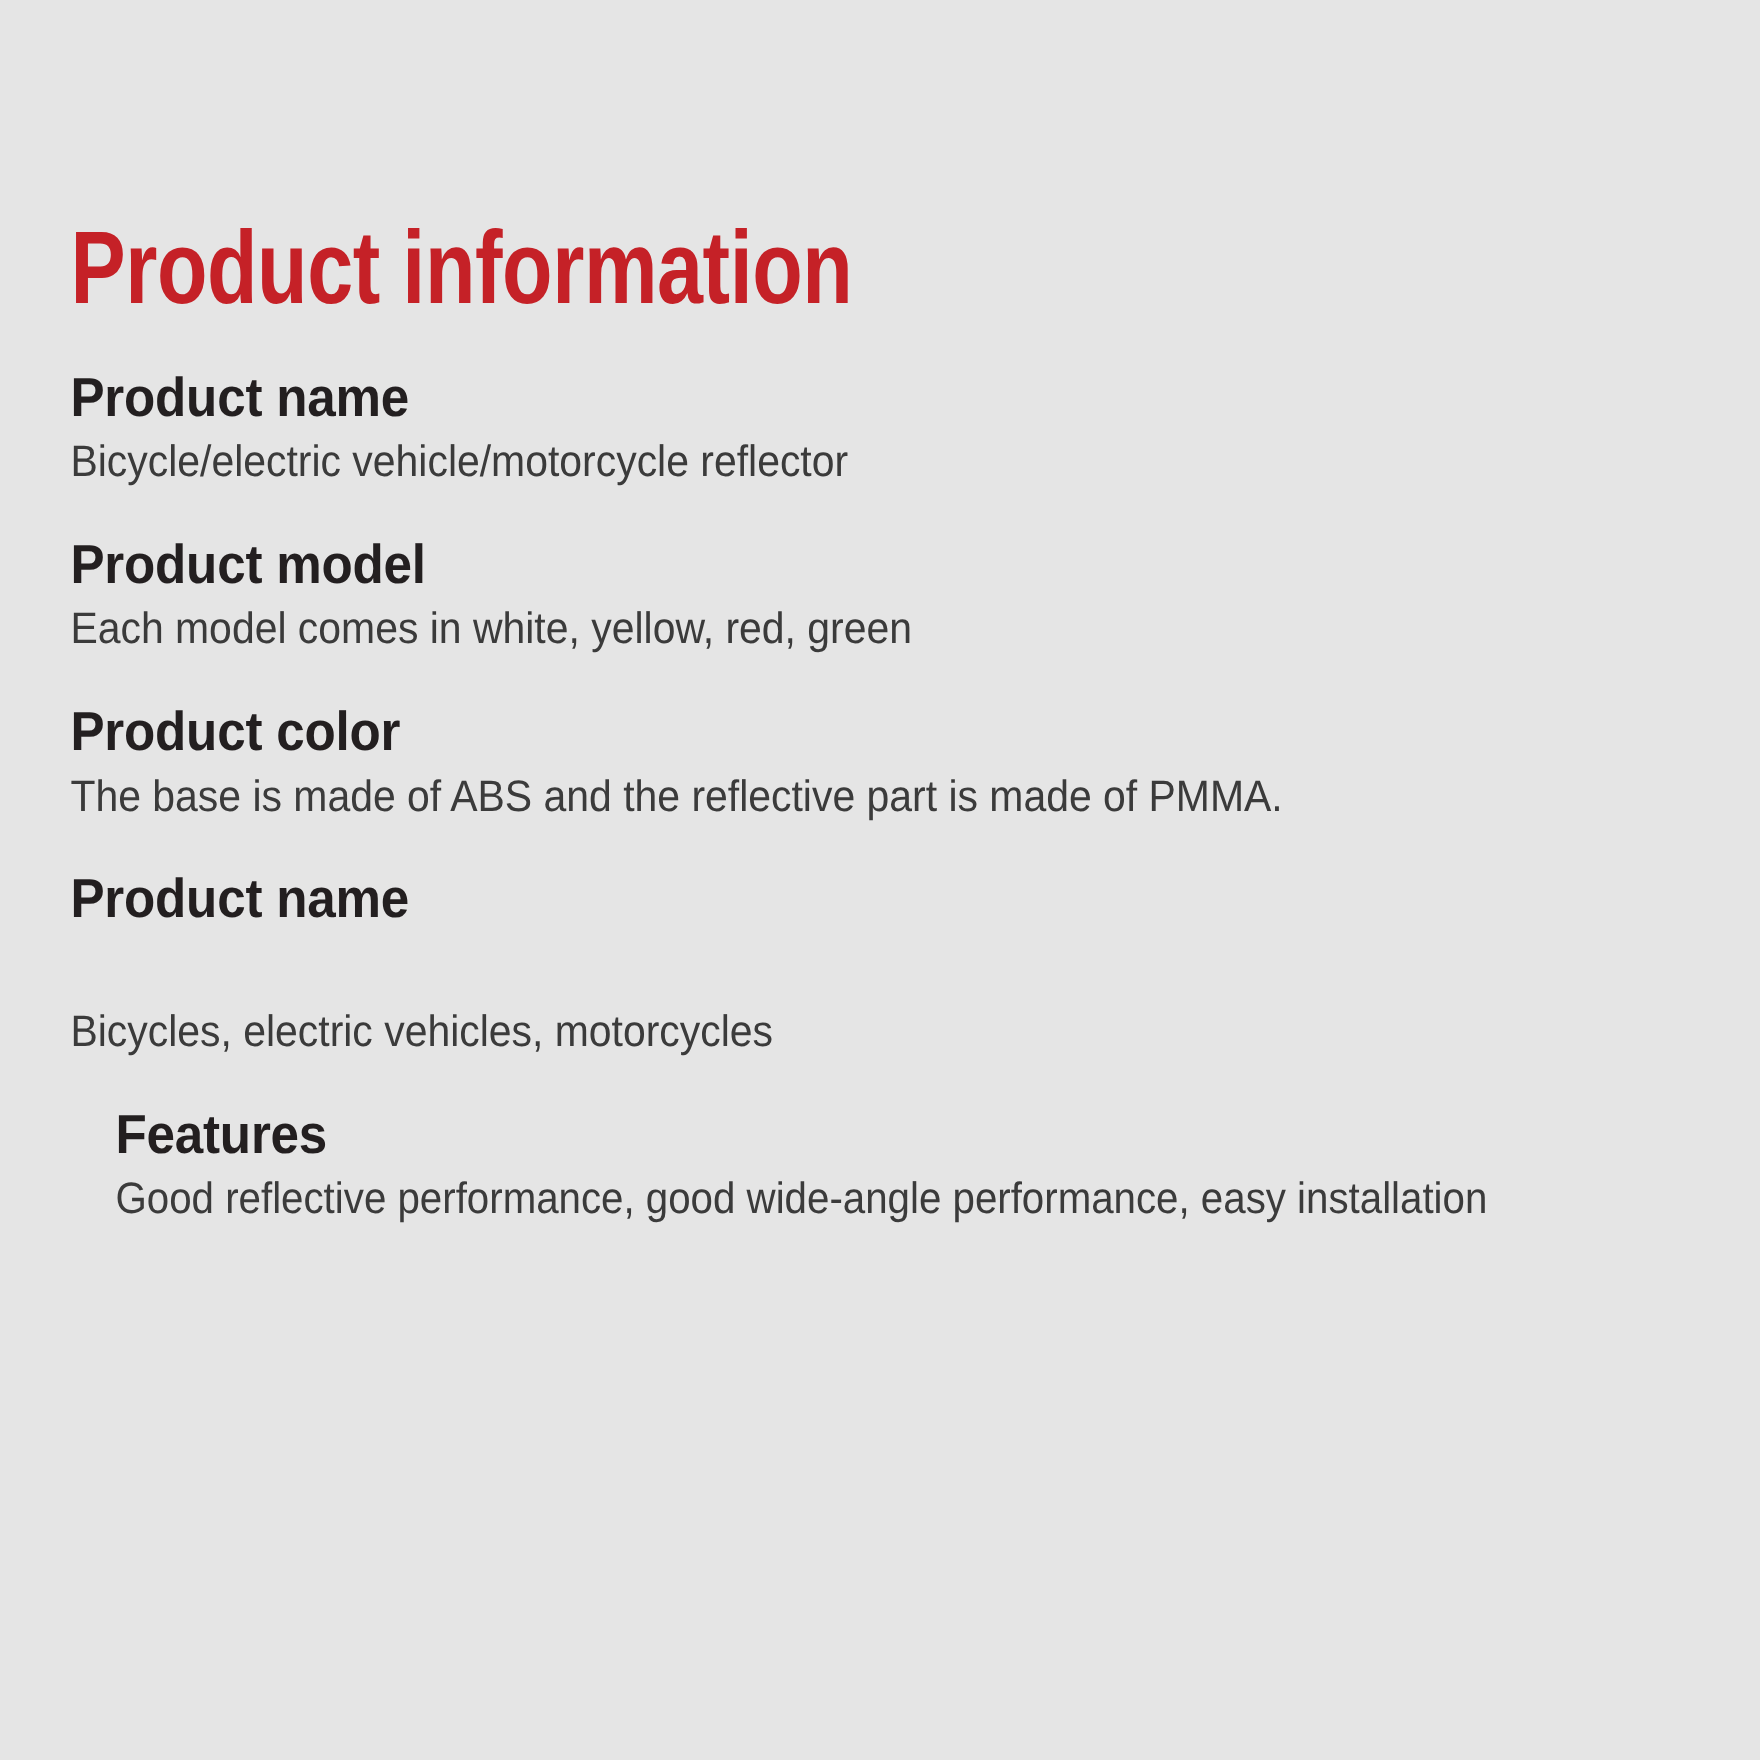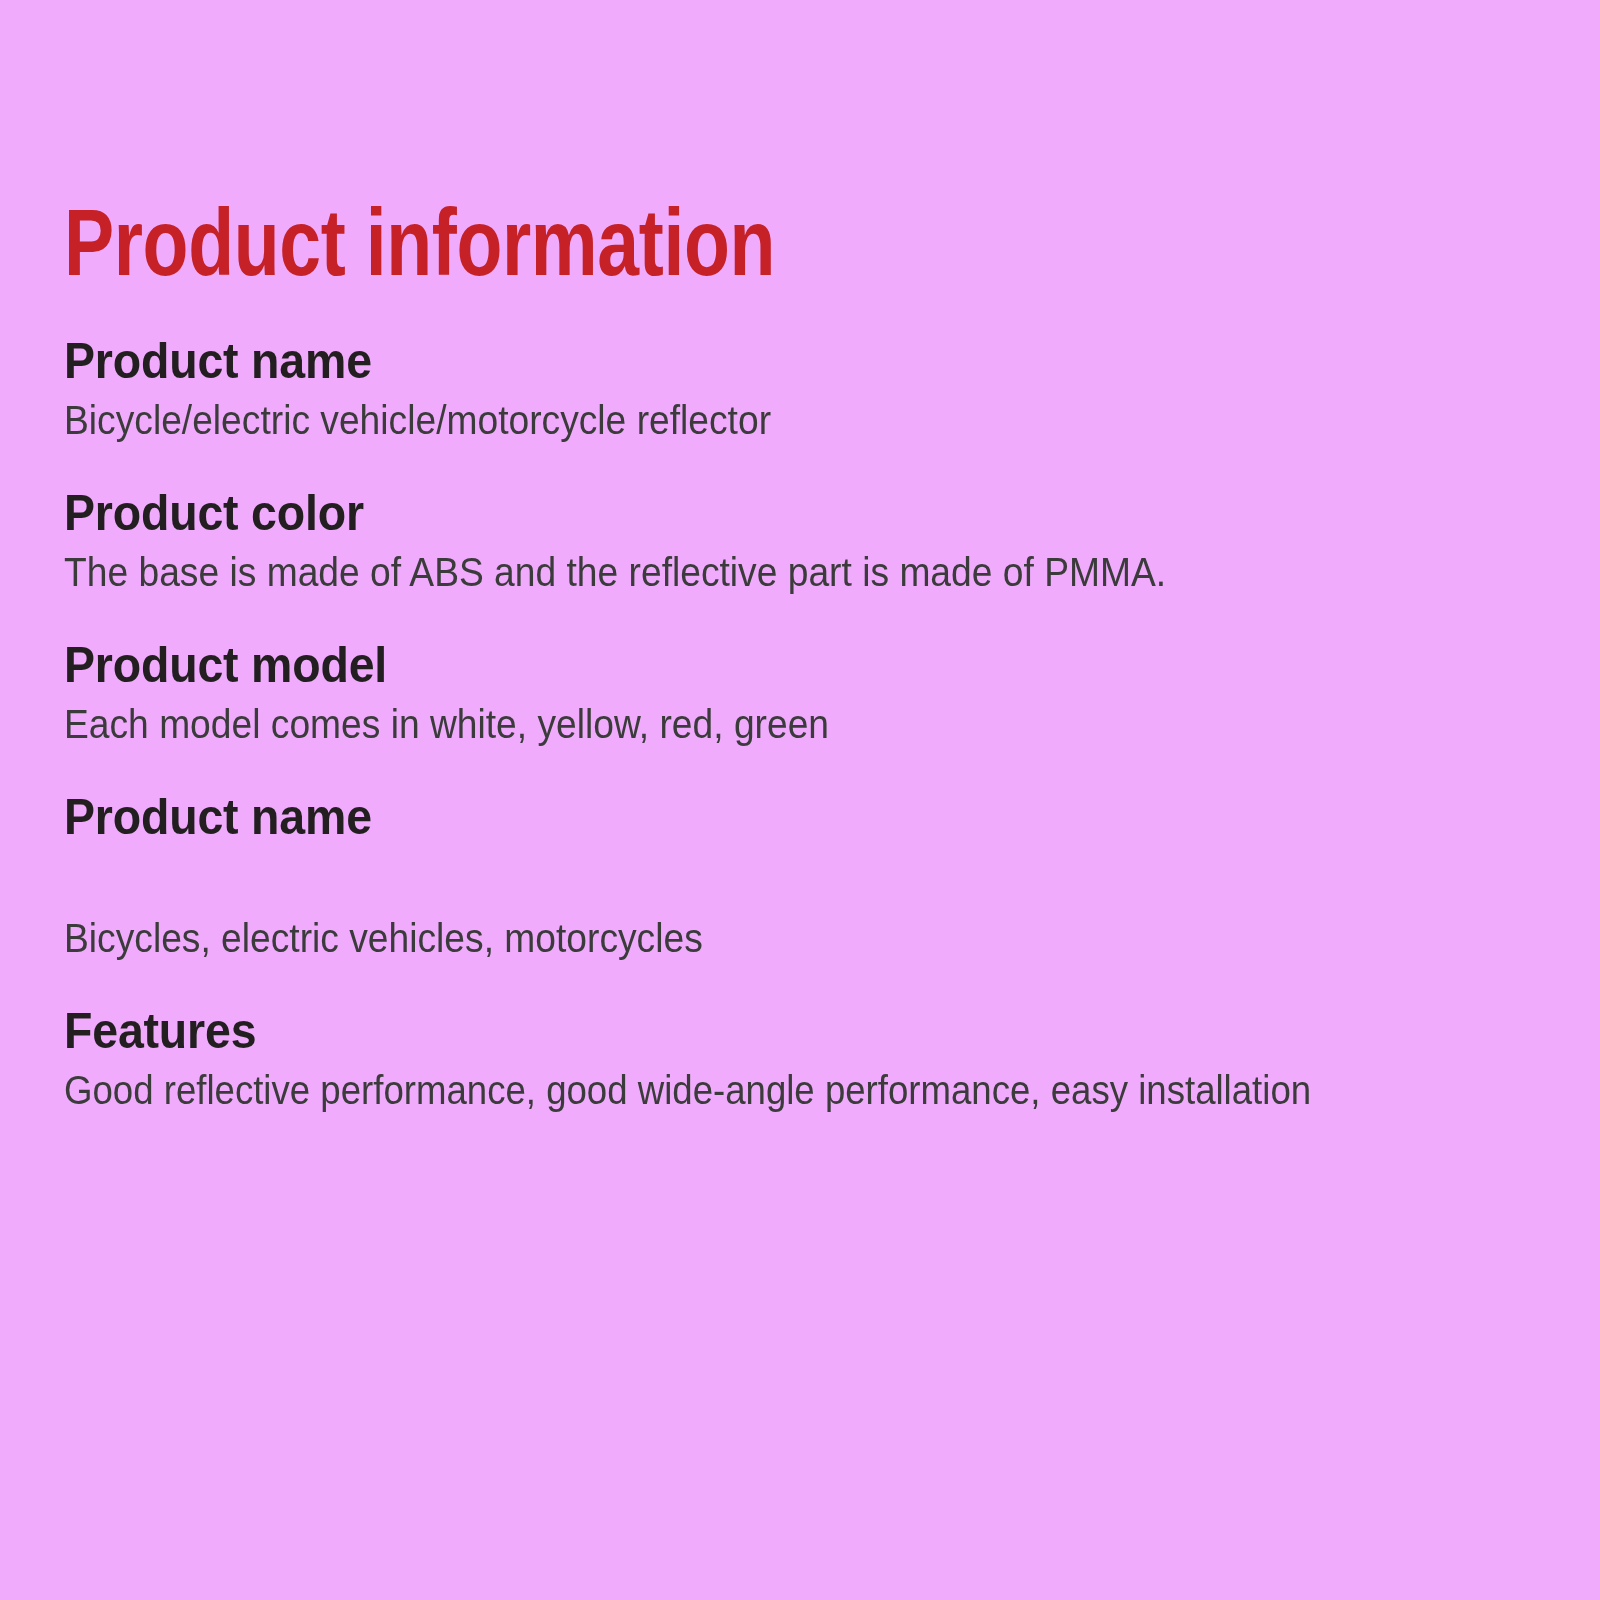--- a/index.html
+++ b/index.html
@@ -13,21 +13,21 @@
     height: 1600px;
     overflow: hidden;
     font-family: "Liberation Sans", "DejaVu Sans", sans-serif;
     -webkit-font-smoothing: antialiased;
   }
 
   .page {
     position: relative;
     width: 1600px;
     height: 1600px;
-    background: #f0abfc;
+    background: #e5e5e5;
     box-sizing: border-box;
   }
 
   .content {
     position: absolute;
     left: 64px;
     top: 196px;
     width: 1480px;
   }
 
@@ -46,20 +46,21 @@
     padding: 0;
     text-rendering: optimizeLegibility;
   }
 
   
   .section {
     margin: 0 0 42px 0;
   }
   .section:last-child {
     margin-bottom: 0;
+    margin-left: 41px;
   }
 
   .section-heading {
     color: #231f20;
     font-family: "Liberation Sans Narrow", "Liberation Sans", sans-serif;
     font-weight: 700;
     font-size: 50px;
     line-height: 1.08;
     letter-spacing: -0.2px;
     white-space: nowrap;
@@ -99,27 +100,27 @@
 
     <h1 class="page-title">Product information</h1>
 
     <div class="section">
       <div class="section-heading">Product name</div>
       <div class="section-body">Bicycle/electric vehicle/motorcycle reflector</div>
     </div>
 
 
     <div class="section">
-      <div class="section-heading">Product color</div>
-      <div class="section-body">The base is made of ABS and the reflective part is made of PMMA.</div>
+      <div class="section-heading">Product model</div>
+      <div class="section-body">Each model comes in white, yellow, red, green</div>
     </div>
 
     <div class="section">
-      <div class="section-heading">Product model</div>
-      <div class="section-body">Each model comes in white, yellow, red, green</div>
+      <div class="section-heading">Product color</div>
+      <div class="section-body">The base is made of ABS and the reflective part is made of PMMA.</div>
     </div>
 
     <div class="section gap-body">
       <div class="section-heading">Product name</div>
       <div class="section-body">Bicycles, electric vehicles, motorcycles</div>
     </div>
 
     <div class="section wide">
       <div class="section-heading">Features</div>
       <div class="section-body">Good reflective performance, good wide-angle performance, easy installation</div>

